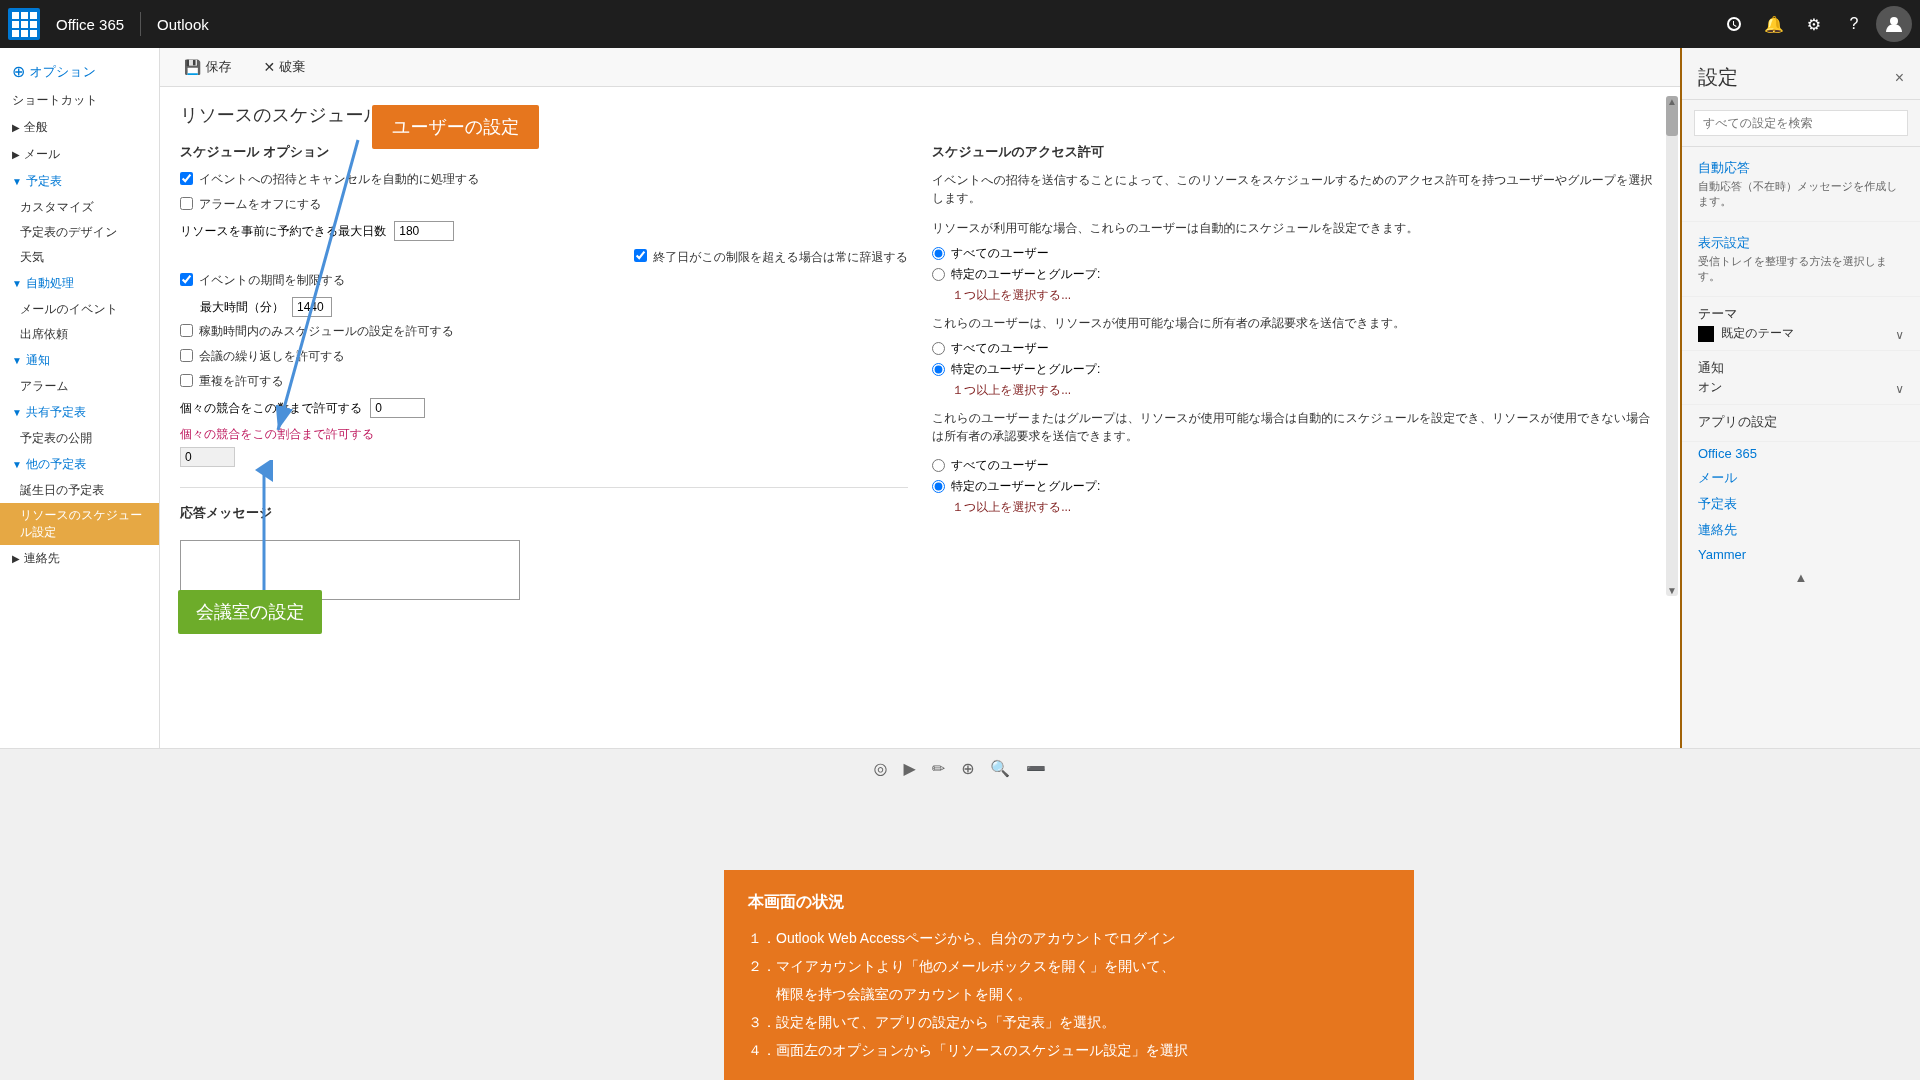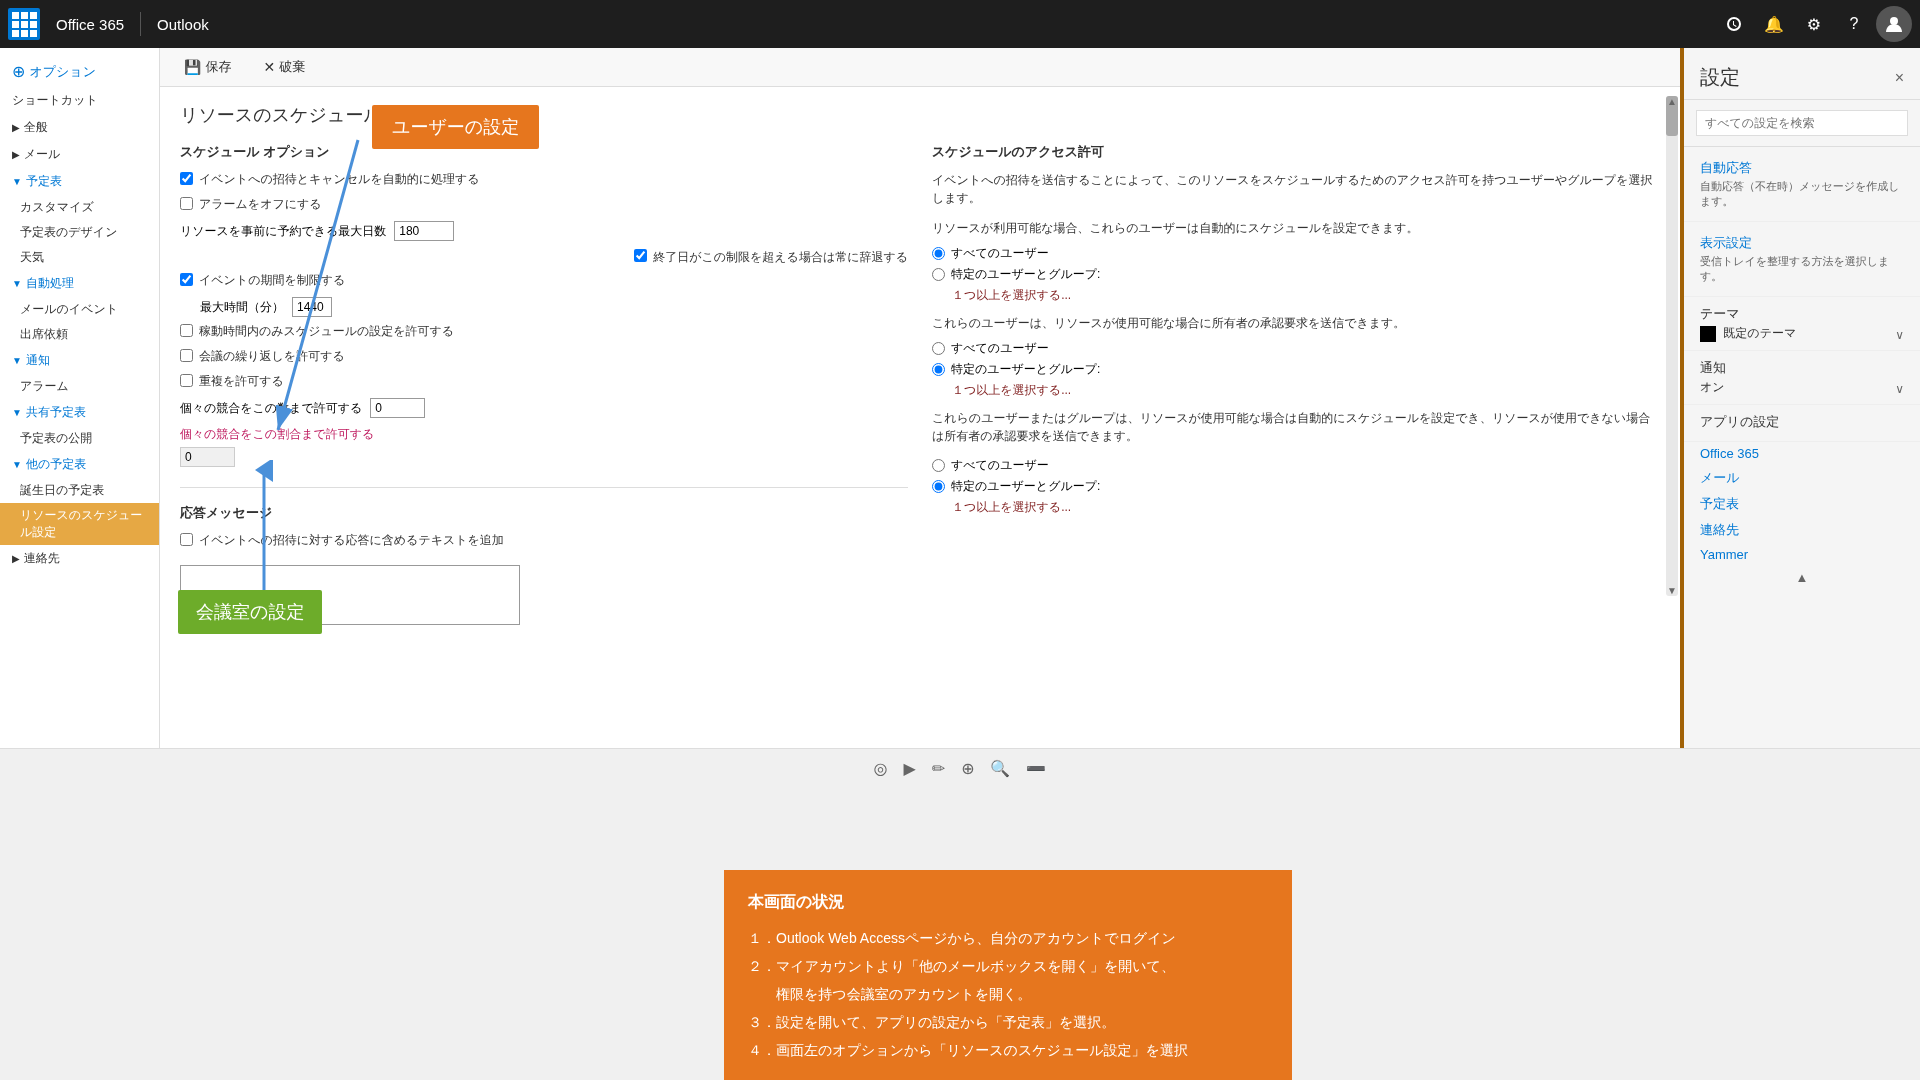--- a/index.html
+++ b/index.html
@@ -119,21 +119,21 @@
     .indent-row { padding-left: 20px; margin-bottom: 6px; }
     .indent-row label { display: flex; align-items: flex-start; gap: 6px; font-size: 12px; color: #333; cursor: pointer; justify-content: flex-end; }
 
     .response-section { margin-top: 20px; border-top: 1px solid #ddd; padding-top: 16px; }
     .response-textarea { width: 340px; height: 60px; border: 1px solid #999; padding: 4px; font-size: 12px; margin-top: 8px; resize: none; }
 
     
     .settings-panel {
       width: 240px;
       background: #f5f5f5;
-      border-left: 4px solid #a16207;
+      border-left: 2px solid #a16207;
       padding: 0;
       min-height: 700px;
     }
     .settings-header {
       display: flex; align-items: center; justify-content: space-between;
       padding: 16px 16px 8px;
       border-bottom: 1px solid #ddd;
       background: #f5f5f5;
     }
     .settings-header-title { font-size: 20px; color: #333; font-weight: 400; }
@@ -344,26 +344,20 @@
 
           <div style="font-size:12px; color:#be185d; margin-top:4px;">
             <span>個々の競合をこの割合まで許可する</span>
           </div>
           <div style="margin-top:4px;">
             <input type="text" value="0" style="width: 55px; border: 1px solid rgb(204, 204, 204); padding: 2px 4px; font-size: 12px; background: rgb(240, 240, 240);">
           </div>
 
           <div class="response-section">
             <div class="subsection-title">応答メッセージ</div>
-            <div class="form-row">
-              <label>
-                <input type="checkbox" style="">
-                <span>イベントへの招待に対する応答に含めるテキストを追加</span>
-              </label>
-            </div>
             <textarea class="response-textarea" style=""></textarea>
           </div>
         </div>
 
         <div class="col-right">
           <div class="subsection-title">スケジュールのアクセス許可</div>
           <p style="font-size:12px; color:#333; margin-bottom:12px; line-height:1.5;">イベントへの招待を送信することによって、このリソースをスケジュールするためのアクセス許可を持つユーザーやグループを選択します。</p>
 
           <p style="font-size:12px; color:#333; margin-bottom:8px; line-height:1.5;">リソースが利用可能な場合、これらのユーザーは自動的にスケジュールを設定できます。</p>
 
@@ -493,21 +487,21 @@
 
 <svg style="position:fixed; left:254px; top:460px; z-index:199; pointer-events:none;" width="20" height="140">
   <defs>
     <marker id="arrowhead2" markerWidth="8" markerHeight="6" refX="4" refY="3" orient="auto">
       <polygon points="0 6, 4 0, 8 6" fill="#4a90d9"></polygon>
     </marker>
   </defs>
   <line x1="10" y1="130" x2="10" y2="10" stroke="#4a90d9" stroke-width="3" marker-end="url(#arrowhead2)"></line>
 </svg>
 
-<div style="position:fixed; left:724px; bottom:0px; width:568px; background:#e6761e; color:white; padding:16px 24px; font-size:14px; line-height:2; z-index:200;">
+<div style="position:fixed; left:724px; bottom:0px; width:690px; background:#e6761e; color:white; padding:16px 24px; font-size:14px; line-height:2; z-index:200;">
   <div style="font-size:16px; font-weight:600; margin-bottom:6px;">本画面の状況</div>
   <div>１．Outlook Web Accessページから、自分のアカウントでログイン</div>
   <div>２．マイアカウントより「他のメールボックスを開く」を開いて、</div>
   <div>　　権限を持つ会議室のアカウントを開く。</div>
   <div>３．設定を開いて、アプリの設定から「予定表」を選択。</div>
   <div>４．画面左のオプションから「リソースのスケジュール設定」を選択</div>
 </div>
 
 <div class="bottom-bar">
   <span class="bottom-icon">◎</span>

